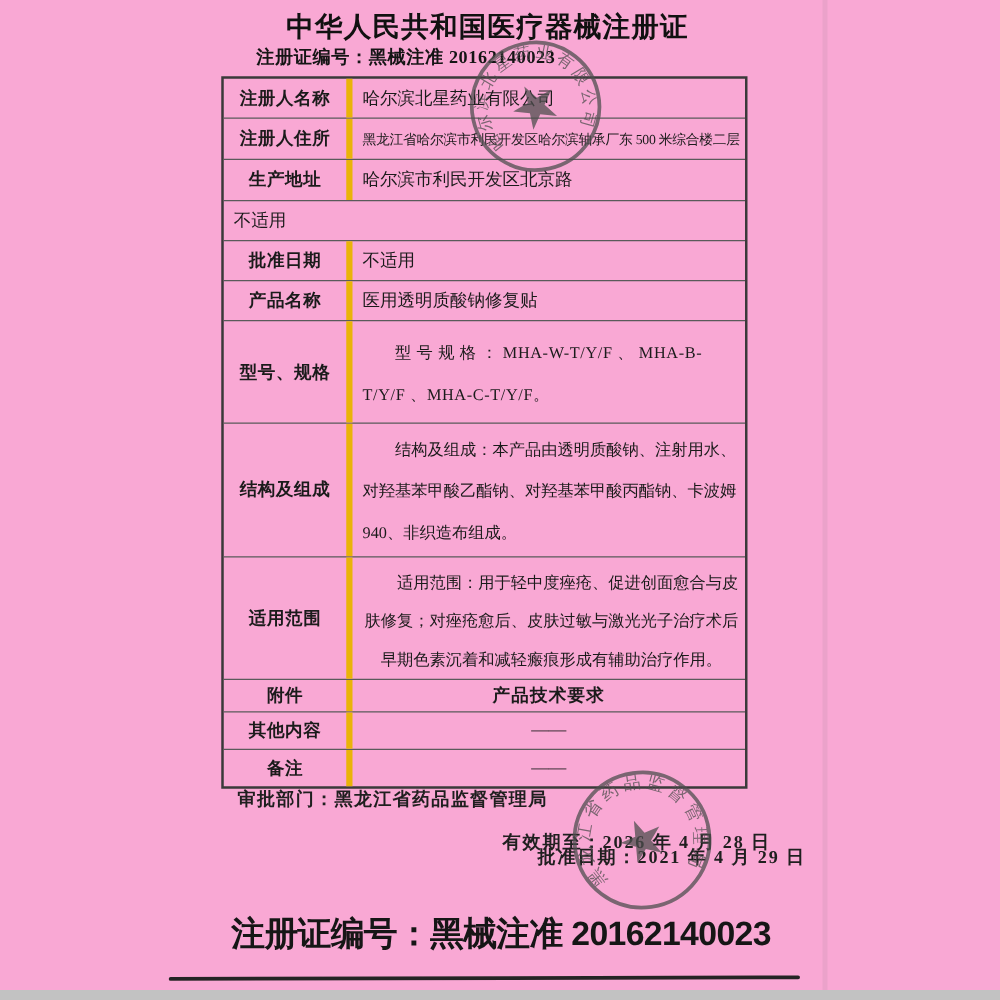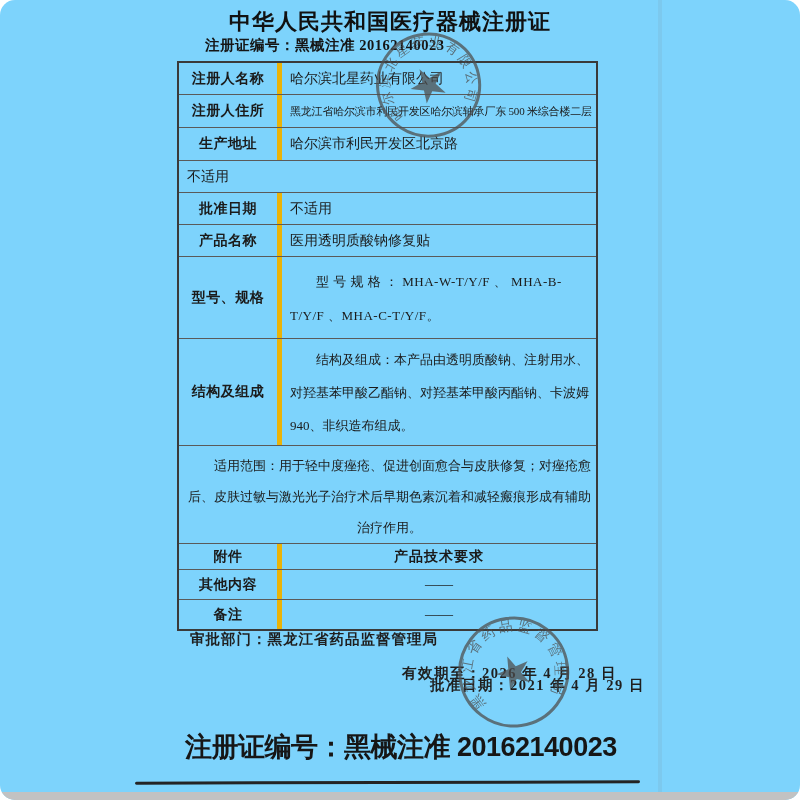--- a/index.html
+++ b/index.html
@@ -1,25 +1,24 @@
 <!DOCTYPE html>
 <html><head>
 <meta charset="utf-8">
 <style>
   * { margin: 0; padding: 0; box-sizing: border-box; }
   html, body { background: #ffffff; }
   #page {
     position: relative;
     width: 800px;
     height: 800px;
-    background: #7dd3fc;
+    background: #f9a8d4;
     overflow: hidden;
     font-family: "Liberation Serif", "DejaVu Serif", serif;
     color: #1f1f1f;
-    border-radius: 15px;
   }
   .title {
     position: absolute;
     left: 0; right: 20px; top: 7px;
     text-align: center;
     font-family: "Liberation Sans", "DejaVu Sans", sans-serif;
     font-weight: bold;
     font-size: 22px;
     letter-spacing: 1px;
     color: #111;
@@ -162,20 +161,21 @@
     </div>
     <div class="trow" style="height:82px">
       <div class="tlabel">型号、规格</div>
       <div class="tvalue v-para v-models">型 号 规 格 ： MHA-W-T/Y/F 、 MHA-B-T/Y/F 、MHA-C-T/Y/F。</div>
     </div>
     <div class="trow" style="height:107px">
       <div class="tlabel">结构及组成</div>
       <div class="tvalue v-para v-comp">结构及组成：本产品由透明质酸钠、注射用水、对羟基苯甲酸乙酯钠、对羟基苯甲酸丙酯钠、卡波姆 940、非织造布组成。</div>
     </div>
     <div class="trow" style="height:98px">
+      <div class="tlabel">适用范围</div>
       <div class="tvalue v-para v-scope">适用范围：用于轻中度痤疮、促进创面愈合与皮肤修复；对痤疮愈后、皮肤过敏与激光光子治疗术后早期色素沉着和减轻瘢痕形成有辅助治疗作用。</div>
     </div>
     <div class="trow" style="height:26px">
       <div class="tlabel">附件</div>
       <div class="tvalue v-center">产品技术要求</div>
     </div>
     <div class="trow" style="height:30px">
       <div class="tlabel">其他内容</div>
       <div class="tvalue v-dash">——</div>
     </div>

